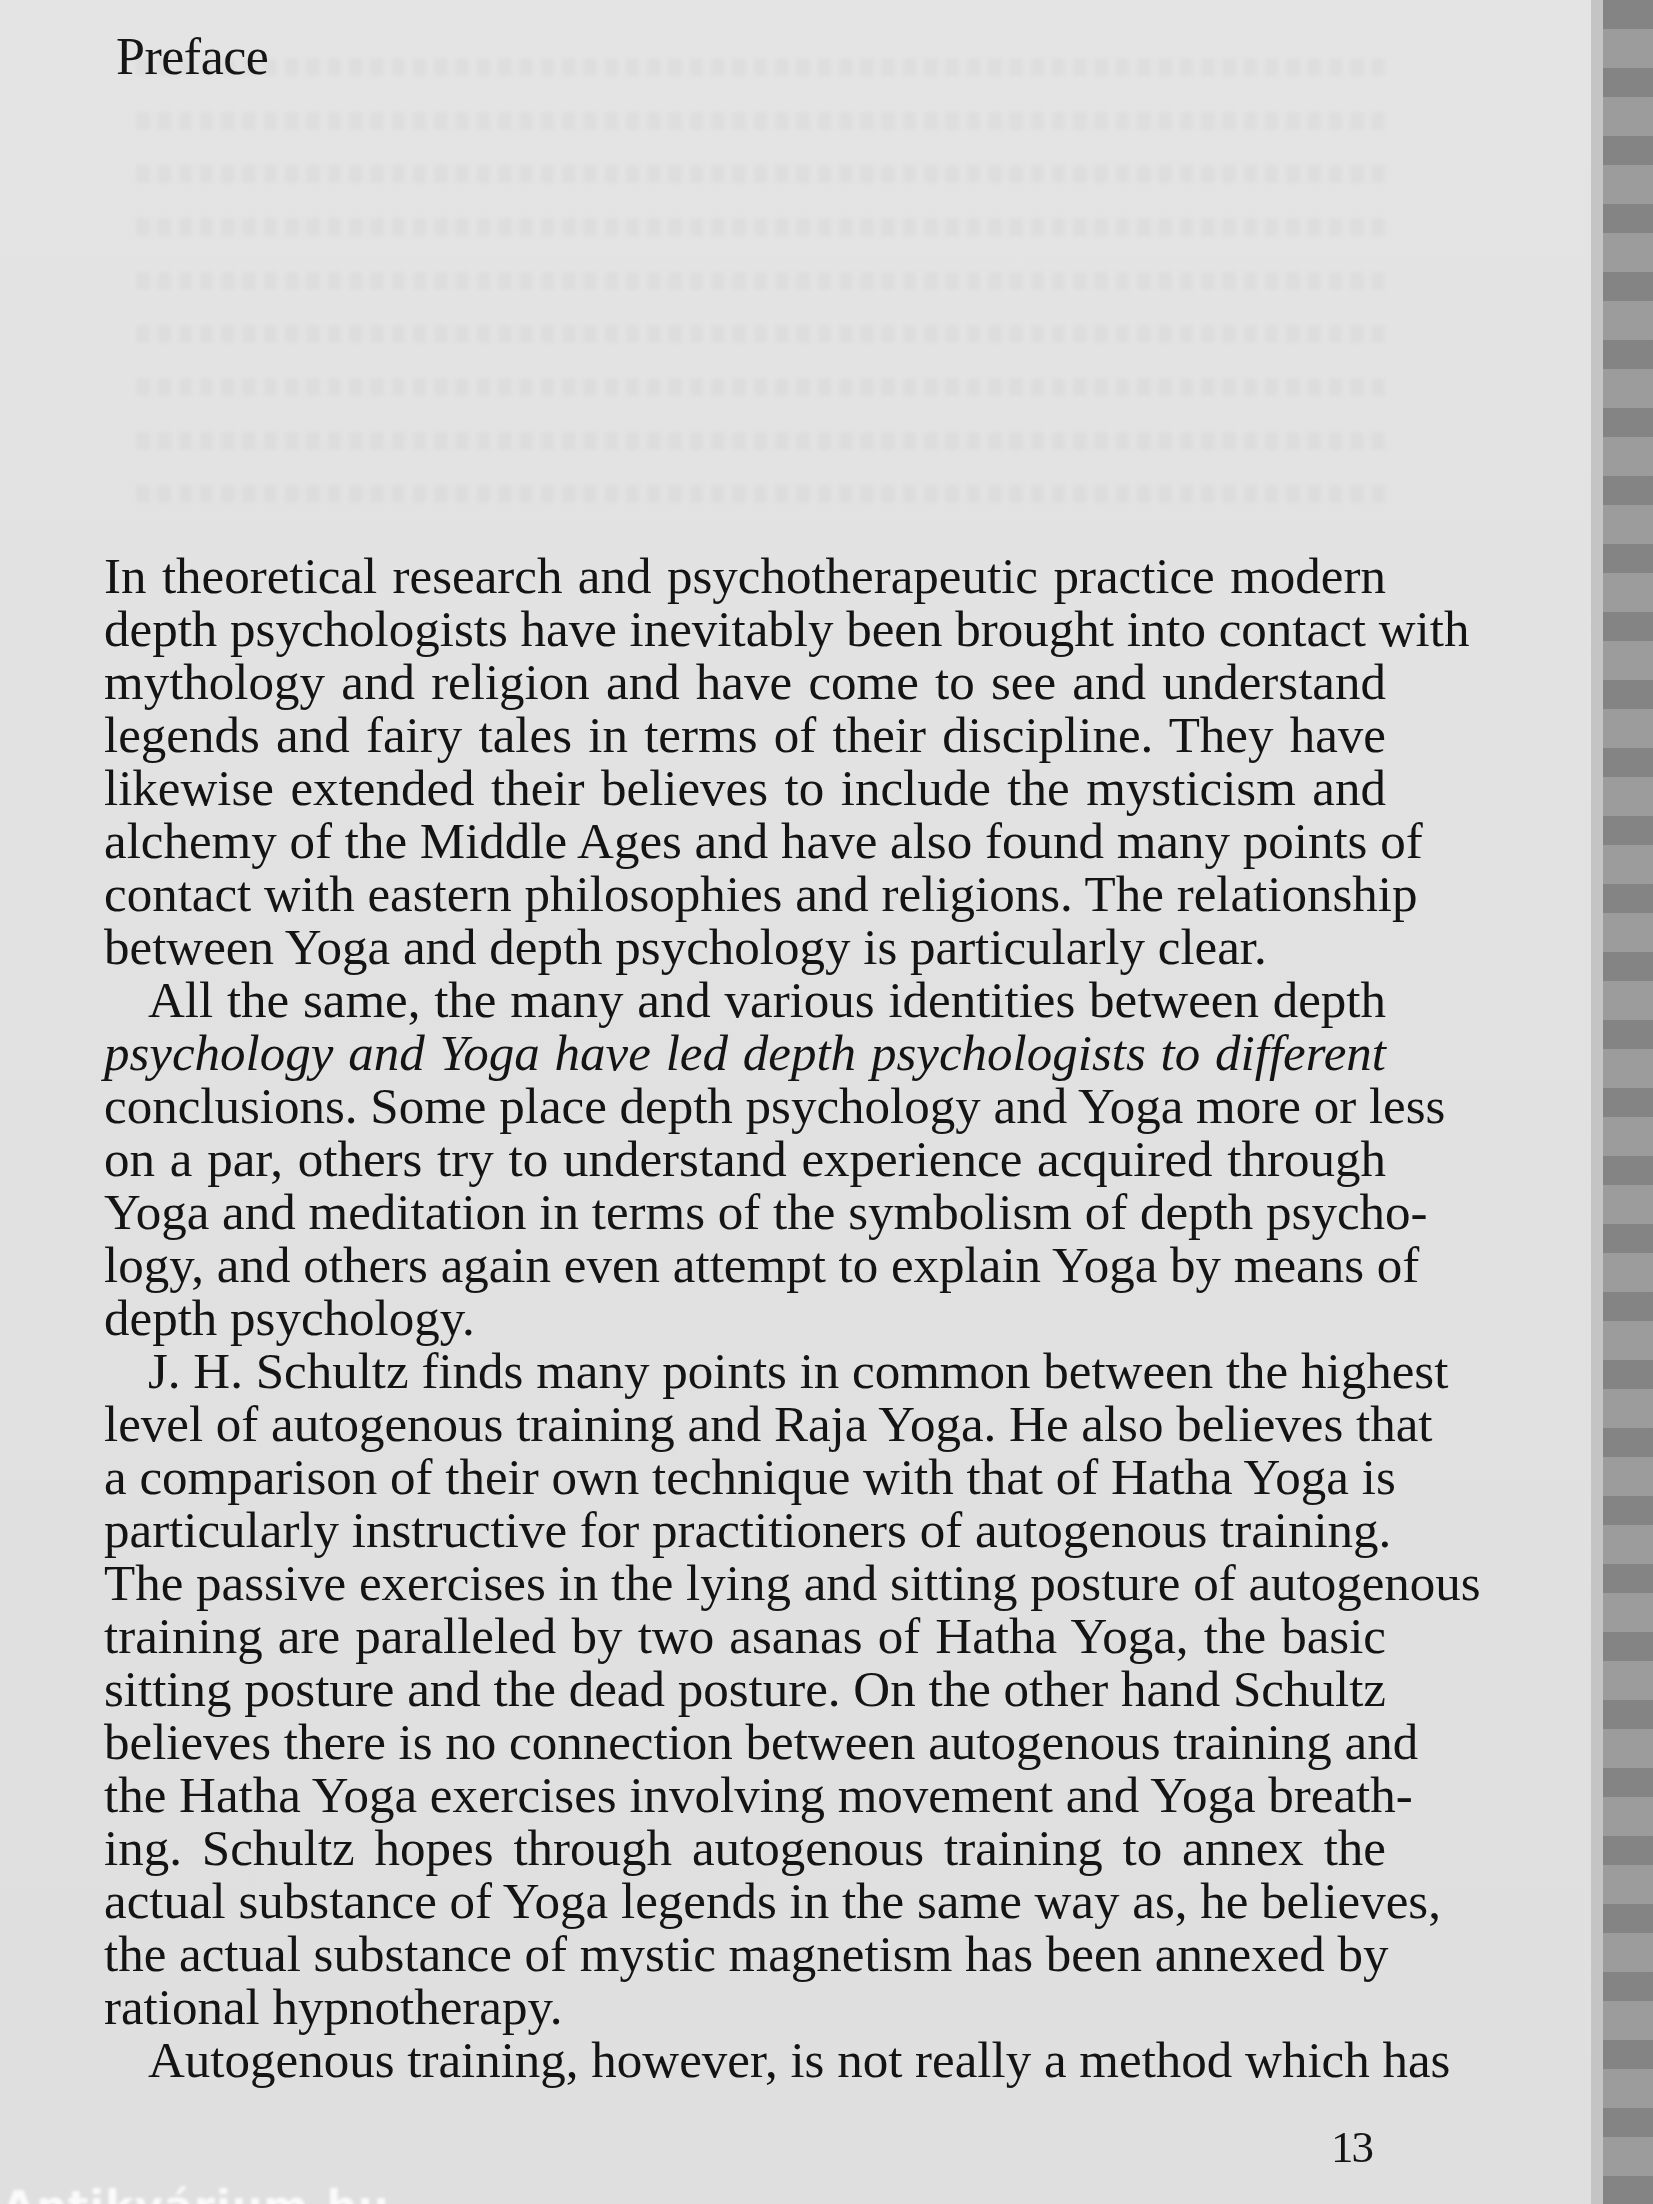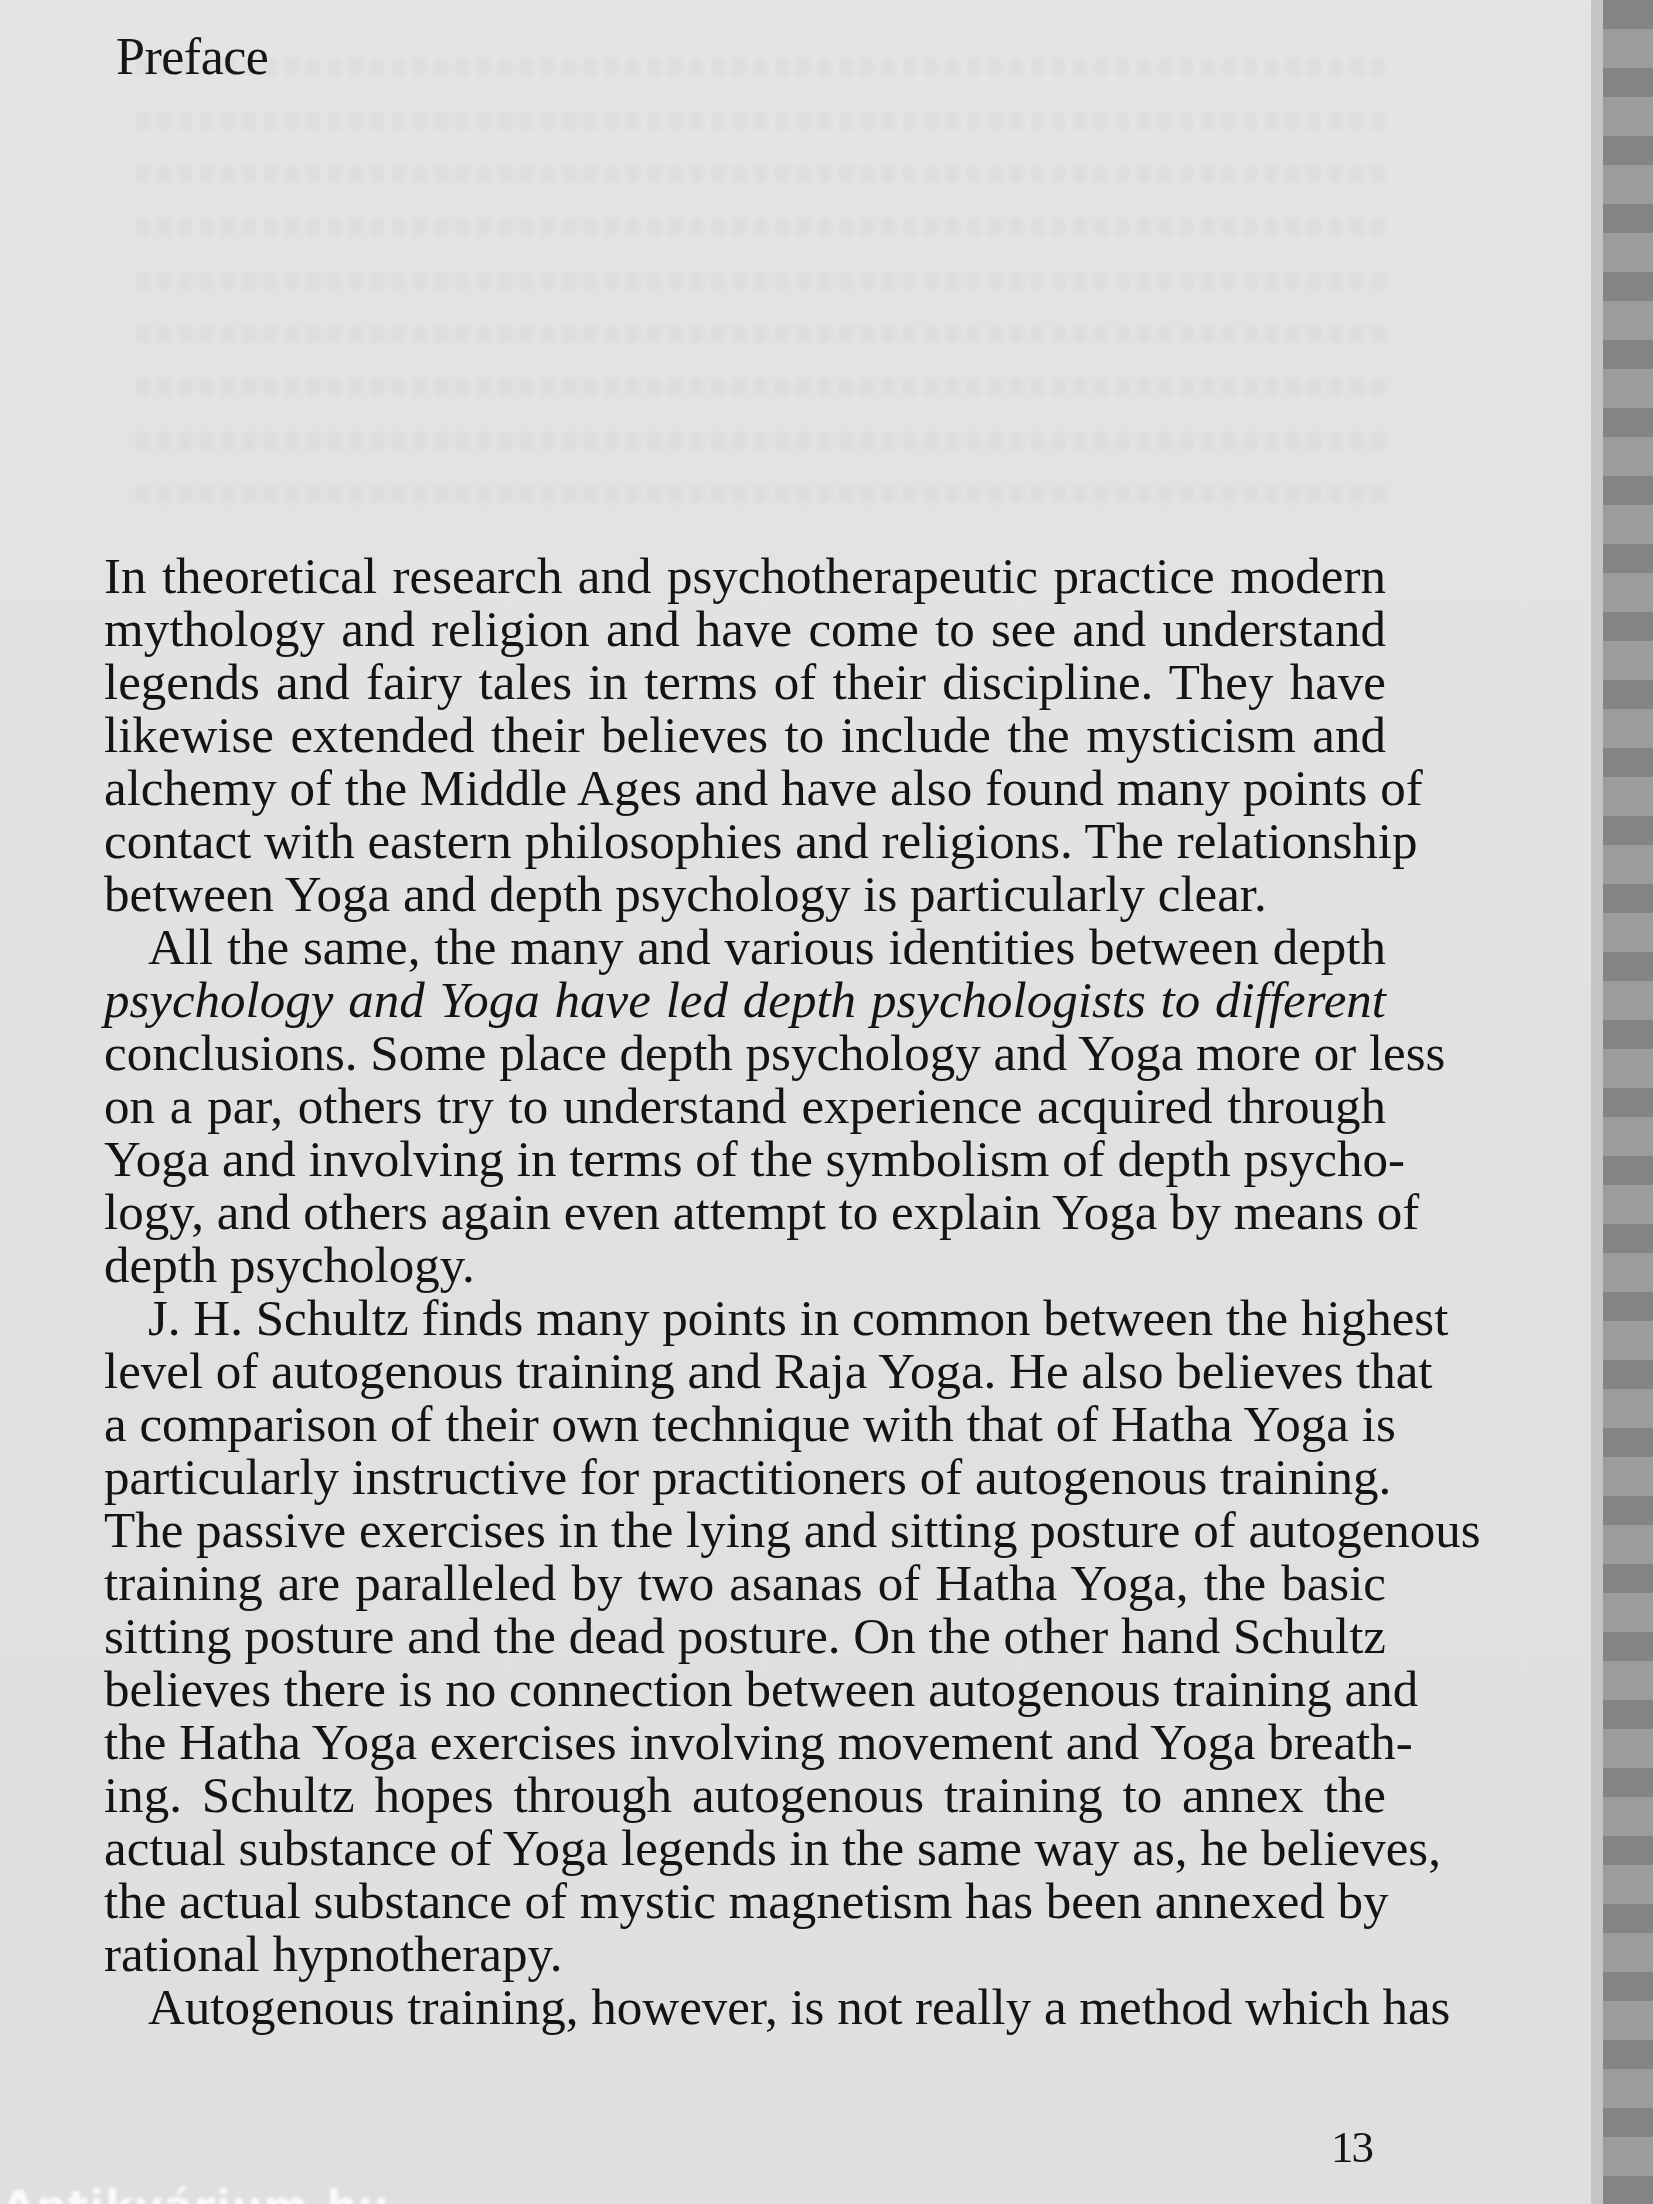--- a/index.html
+++ b/index.html
@@ -66,33 +66,34 @@
   <div class="ghost" style="top:325px"></div>
   <div class="ghost" style="top:378px"></div>
   <div class="ghost" style="top:432px"></div>
   <div class="ghost" style="top:485px"></div>
 
   <h1 class="title">Preface</h1>
 
   <div class="body-text" id="body-text">
       <div>
         <span class="line" style="display: block; width: auto;">In theoretical research and psychotherapeutic practice modern</span>
+        <span class="line" style="display: block; width: auto;">depth psychologists have inevitably been brought into contact with</span>
         <span class="line" style="display: block; width: auto;">mythology and religion and have come to see and understand</span>
         <span class="line" style="display: block; width: auto;">legends and fairy tales in terms of their discipline. They have</span>
         <span class="line" style="display: block; width: auto;">likewise extended their believes to include the mysticism and</span>
         <span class="line" style="display: block; width: auto;">alchemy of the Middle Ages and have also found many points of</span>
         <span class="line" style="display: block; width: auto;">contact with eastern philosophies and religions. The relationship</span>
         <span class="line last" style="display: block; width: auto;">between Yoga and depth psychology is particularly clear.</span>
       </div>
       <div>
         <span class="line indent" style="display: block; width: auto;">All the same, the many and various identities between depth</span>
         <span class="line" style="display: block; width: auto; font-style: italic;">psychology and Yoga have led depth psychologists to different</span>
         <span class="line" style="display: block; width: auto;">conclusions. Some place depth psychology and Yoga more or less</span>
         <span class="line" style="display: block; width: auto;">on a par, others try to understand experience acquired through</span>
-        <span class="line" style="display: block; width: auto;">Yoga and involving in terms of the symbolism of depth psycho-</span>
+        <span class="line" style="display: block; width: auto;">Yoga and meditation in terms of the symbolism of depth psycho-</span>
         <span class="line" style="display: block; width: auto;">logy, and others again even attempt to explain Yoga by means of</span>
         <span class="line last" style="display: block; width: auto;">depth psychology.</span>
       </div>
       <div>
         <span class="line indent" style="display: block; width: auto;">J. H. Schultz finds many points in common between the highest</span>
         <span class="line" style="display: block; width: auto;">level of autogenous training and Raja Yoga. He also believes that</span>
         <span class="line" style="display: block; width: auto;">a comparison of their own technique with that of Hatha Yoga is</span>
         <span class="line" style="display: block; width: auto;">particularly instructive for practitioners of autogenous training.</span>
         <span class="line" style="display: block; width: auto;">The passive exercises in the lying and sitting posture of autogenous</span>
         <span class="line" style="display: block; width: auto;">training are paralleled by two asanas of Hatha Yoga, the basic</span>

